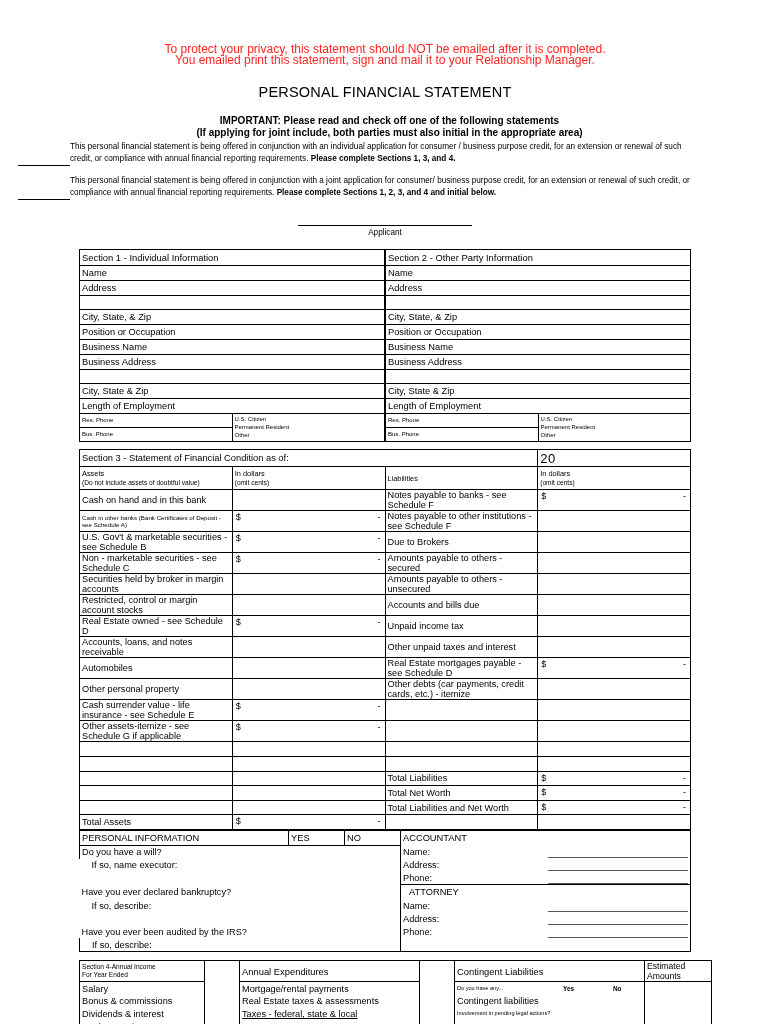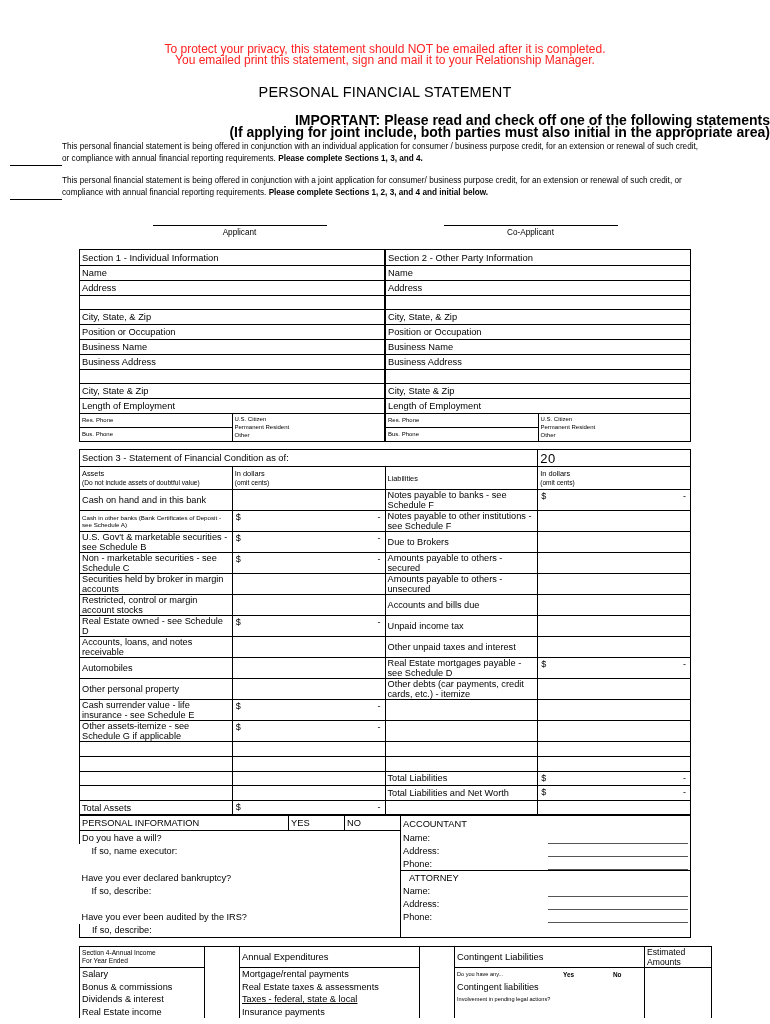--- a/index.html
+++ b/index.html
@@ -35,31 +35,31 @@
   .doc-title {
     text-align: center;
     font-size: 14.5px;
     font-weight: normal;
     margin-top: 18px;
     letter-spacing: .2px;
   }
 
   
   .important {
-    text-align: right;
-    font-size: 14px;
+    text-align: center;
+    font-size: 10px;
     font-weight: bold;
     margin-top: 15px;
     line-height: 11.5px;
     padding-left: 9px;
   }
 
   .stmt-wrap {
     position: relative;
-    margin: 4px 0 0 0;
+    margin: 4px 0 0 8px;
     padding-left: 62px;
     padding-right: 70px;
   }
   .stmt {
     font-size: 8.2px;
     line-height: 11.6px;
     text-align: left;
   }
   .stmt b { font-weight: bold; }
   .initial-line {
@@ -209,24 +209,20 @@
   <div class="stmt-wrap" style="margin-top:11px;">
     <div class="initial-line" style="top:24px;"></div>
     <div class="stmt"><span>This personal financial statement is being offered in conjunction with a joint application for consumer/ business purpose credit, for an extension or renewal of such credit, or compliance with annual financial reporting requirements.  </span><b>Please complete Sections 1, 2, 3, and 4 and initial below.</b></div>
   </div>
 
   <div class="sig-row">
     <div class="sig-item">
       <div class="sig-rule"></div>
       <div class="sig-label">Applicant</div>
     </div>
-    <div class="sig-item">
-      <div class="sig-rule"></div>
-      <div class="sig-label">Co-Applicant</div>
-    </div>
   </div>
 
   <div class="sec12">
     <table class="ftable">
       <tbody>
           <tr>
             <td class="hdr" colspan="2">Section 1 - Individual Information</td>
           </tr>
       <tr>
             <td class="r" colspan="2">Name</td>
@@ -453,20 +449,29 @@
           <tr>
             <td class="lblcell"></td>
             <td class="amt"></td>
             <td class="lblcell"></td>
             <td class="amt"></td>
           </tr>
           <tr>
             <td class="lblcell"></td>
             <td class="amt"></td>
             <td class="lblcell bold">Total Liabilities</td>
+            <td class="amt">
+              <span class="ds">$</span>
+              <span class="dash">-</span>
+            </td>
+          </tr>
+          <tr>
+            <td class="lblcell"></td>
+            <td class="amt"></td>
+            <td class="lblcell bold">Total Net Worth</td>
             <td class="amt">
               <span class="ds">$</span>
               <span class="dash">-</span>
             </td>
           </tr>
           <tr>
             <td class="lblcell"></td>
             <td class="amt"></td>
             <td class="lblcell bold">Total Liabilities and Net Worth</td>
             <td class="amt">

